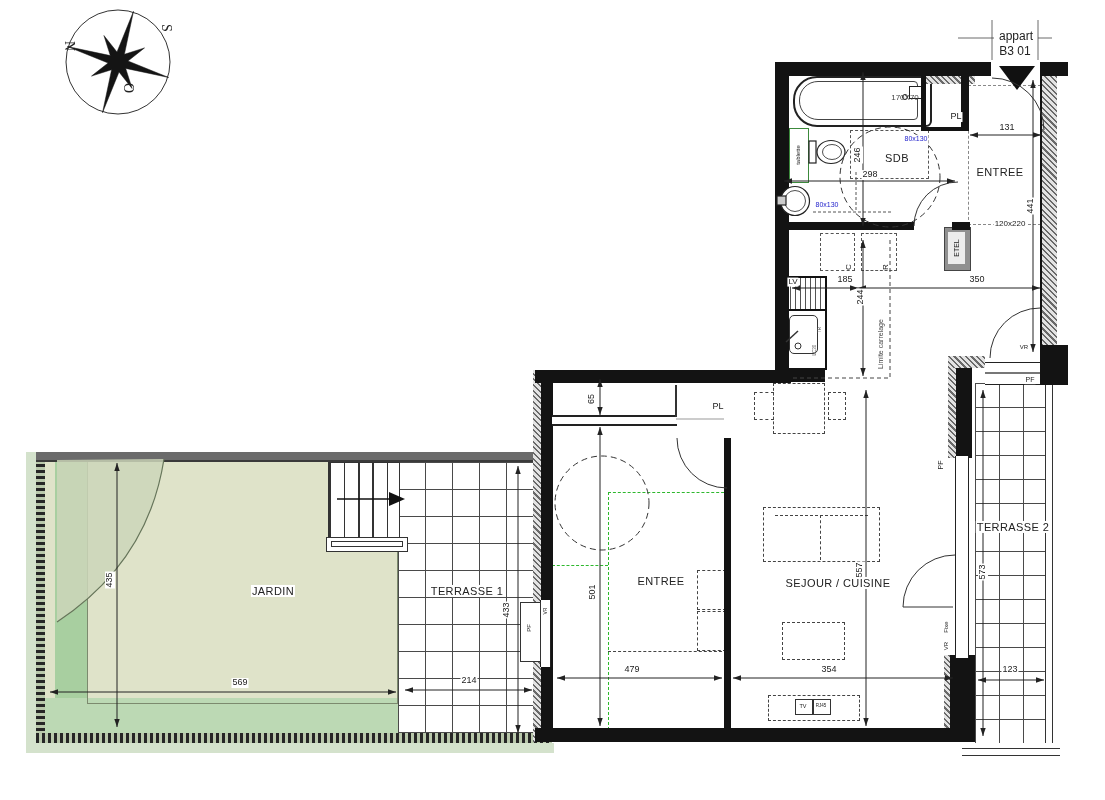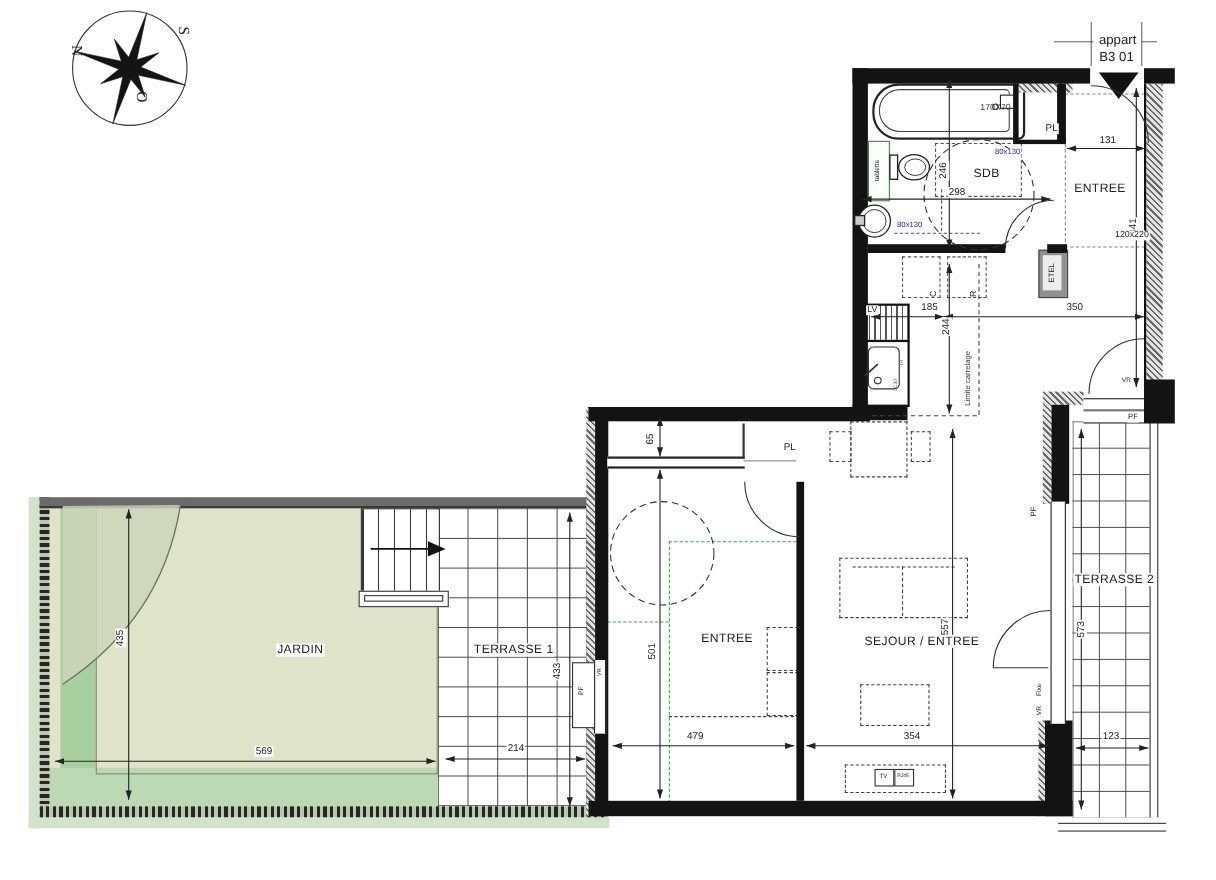--- a/index.html
+++ b/index.html
@@ -206,21 +206,21 @@
   <div class="lbl bold nobg" style="left:1015px;top:52px;font-size:12px;">B3 01</div>
 
   <div class="lbl rot90 serif nobg" style="left:69px;top:46px;font-size:14px;">N</div>
   <div class="lbl rot90 serif nobg" style="left:166px;top:28px;font-size:14px;">S</div>
   <div class="lbl rot90 serif nobg" style="left:128px;top:88px;font-size:14px;">O</div>
 
   <div class="lbl room" style="left:237px;top:591px;margin-left:36px;">JARDIN</div>
   <div class="lbl room" style="left:467px;top:591px;">TERRASSE 1</div>
   <div class="lbl room" style="left:1013px;top:527px;">TERRASSE 2</div>
   <div class="lbl room" style="left:661px;top:581px;">ENTREE</div>
-  <div class="lbl room" style="left:838px;top:583px;">SEJOUR / ENTREE</div>
+  <div class="lbl room" style="left:838px;top:583px;">SEJOUR / CUISINE</div>
   <div class="lbl room" style="left:897px;top:158px;">SDB</div>
   <div class="lbl room" style="left:1000px;top:172px;">ENTREE</div>
   <div class="lbl t8" style="left:956px;top:117px;font-size:9px;">PL</div>
   <div class="lbl t8" style="left:718px;top:407px;font-size:9px;">PL</div>
 
   <div class="lbl" style="left:1007px;top:128px;">131</div>
   <div class="lbl rot" style="left:1031px;top:206px;">441</div>
   <div class="lbl" style="left:977px;top:280px;">350</div>
   <div class="lbl" style="left:870px;top:175px;">298</div>
   <div class="lbl rot" style="left:858px;top:155px;">246</div>
@@ -242,21 +242,21 @@
   <div class="lbl rot t5" style="left:798px;top:155px;background:transparent;font-size:6px;">tablette</div>
   <div class="lbl rot t7" style="left:957px;top:248px;background:transparent;">ETEL</div>
   <div class="lbl t8" style="left:793px;top:282px;text-align:right;">LV</div>
   <div class="lbl rot t45" style="left:815px;top:350px;background:transparent;color:#555;">LC30</div>
   <div class="lbl rot t45" style="left:820px;top:330px;background:transparent;color:#555;">TR</div>
   <div class="lbl rot t8" style="left:849px;top:267px;background:transparent;">C</div>
   <div class="lbl rot t8" style="left:886px;top:267px;background:transparent;">R</div>
   <div class="lbl rot t7" style="left:881px;top:344px;background:transparent;color:#444;">Limite carrelage</div>
   <div class="lbl blue" style="left:916px;top:139px;">80x130</div>
   <div class="lbl blue" style="left:827px;top:205px;">80x130</div>
-  <div class="lbl t8" style="left:1010px;top:214px;margin-left:19px;">120x220</div>
+  <div class="lbl t8" style="left:1010px;top:224px;">120x220</div>
   <div class="lbl t5" style="left:803px;top:706px;background:transparent;font-size:5.5px;">TV</div>
   <div class="lbl t45" style="left:821px;top:706px;background:transparent;">RJ45</div>
   <div class="lbl rot t7" style="left:941px;top:465px;background:transparent;">PF</div>
   <div class="lbl rot t6" style="left:946px;top:627px;background:transparent;">Fixe</div>
   <div class="lbl rot t6" style="left:946px;top:646px;background:transparent;">VR</div>
   <div class="lbl rot t6" style="left:529px;top:628px;background:transparent;">PF</div>
   <div class="lbl rot t5" style="left:546px;top:611px;background:transparent;">VR</div>
   <div class="lbl t6" style="left:1024px;top:347px;background:transparent;">VR</div>
   <div class="lbl t7" style="left:1030px;top:380px;">PF</div>
 

